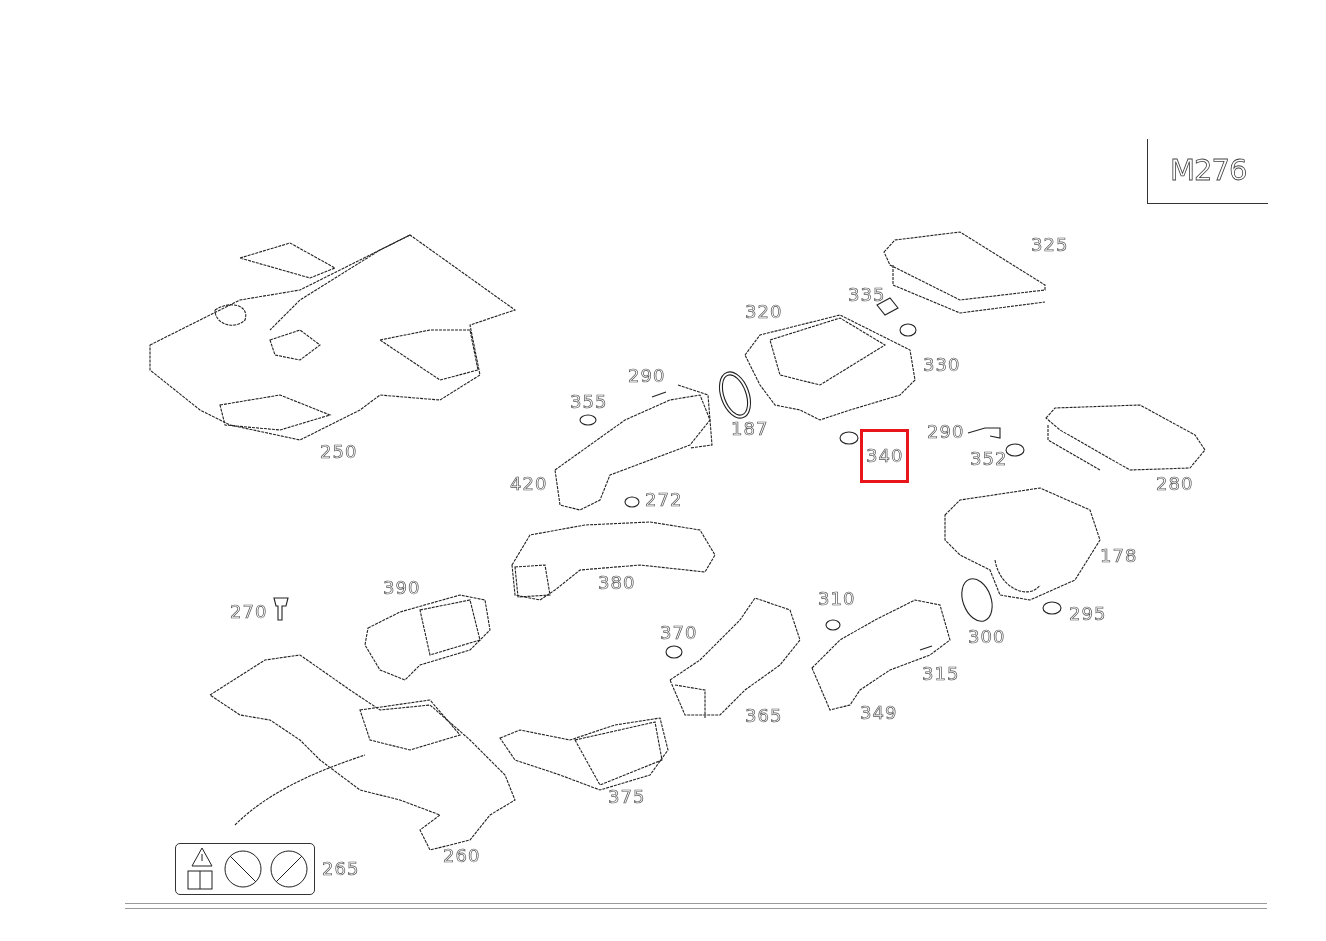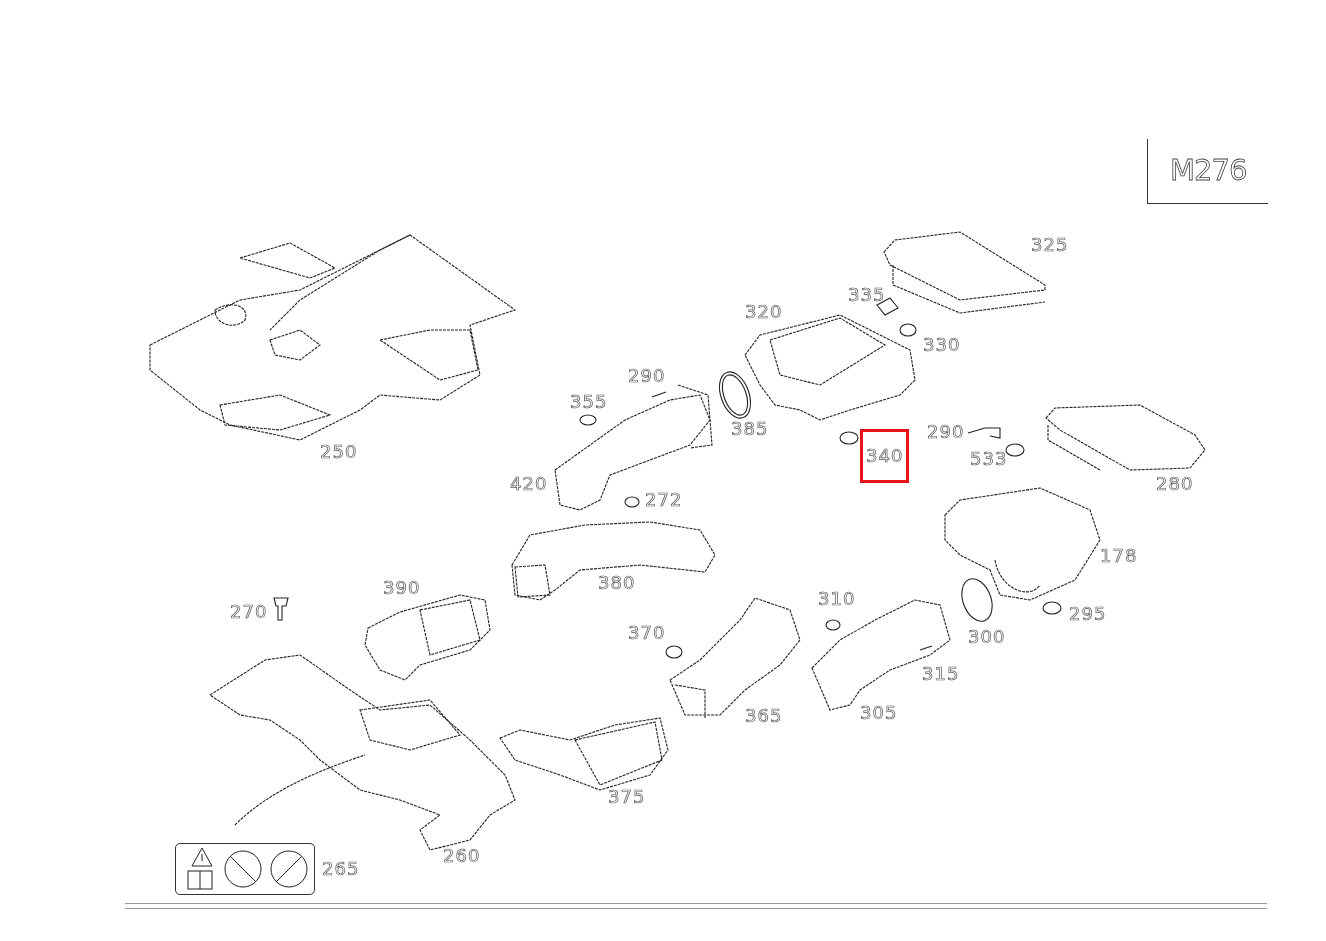--- a/index.html
+++ b/index.html
@@ -173,37 +173,37 @@
       </g>
     </svg>
   </div>
 
   <span class="callout" style="left:320px;top:443px">250</span>
   <span class="callout" style="left:443px;top:847px">260</span>
   <span class="callout" style="left:322px;top:860px">265</span>
   <span class="callout" style="left:230px;top:603px">270</span>
   <span class="callout" style="left:1100px;top:547px">178</span>
   <span class="callout" style="left:1156px;top:475px">280</span>
-  <span class="callout" style="left:970px;top:450px">533</span>
+  <span class="callout" style="left:970px;top:450px">352</span>
   <span class="callout" style="left:927px;top:423px">290</span>
   <span class="callout" style="left:1069px;top:605px">295</span>
   <span class="callout" style="left:968px;top:628px">300</span>
-  <span class="callout" style="left:860px;top:704px">305</span>
+  <span class="callout" style="left:860px;top:704px">349</span>
   <span class="callout" style="left:818px;top:590px">310</span>
   <span class="callout" style="left:922px;top:665px">315</span>
   <span class="callout" style="left:745px;top:303px">320</span>
   <span class="callout" style="left:1031px;top:236px">325</span>
-  <span class="callout" style="left:923px;top:336px">330</span>
+  <span class="callout" style="left:923px;top:356px">330</span>
   <span class="callout" style="left:848px;top:286px">335</span>
   <span class="callout highlight" style="left:860px;top:429px">340</span>
-  <span class="callout" style="left:731px;top:420px">385</span>
+  <span class="callout" style="left:731px;top:420px">187</span>
   <span class="callout" style="left:510px;top:475px">420</span>
   <span class="callout" style="left:570px;top:393px">355</span>
   <span class="callout" style="left:628px;top:367px">290</span>
   <span class="callout" style="left:745px;top:707px">365</span>
-  <span class="callout" style="left:628px;top:624px">370</span>
+  <span class="callout" style="left:660px;top:624px">370</span>
   <span class="callout" style="left:608px;top:788px">375</span>
   <span class="callout" style="left:598px;top:574px">380</span>
   <span class="callout" style="left:645px;top:491px">272</span>
   <span class="callout" style="left:383px;top:579px">390</span>
 
   <div class="footer-rule"></div>
 </div>
 
 </body></html>

